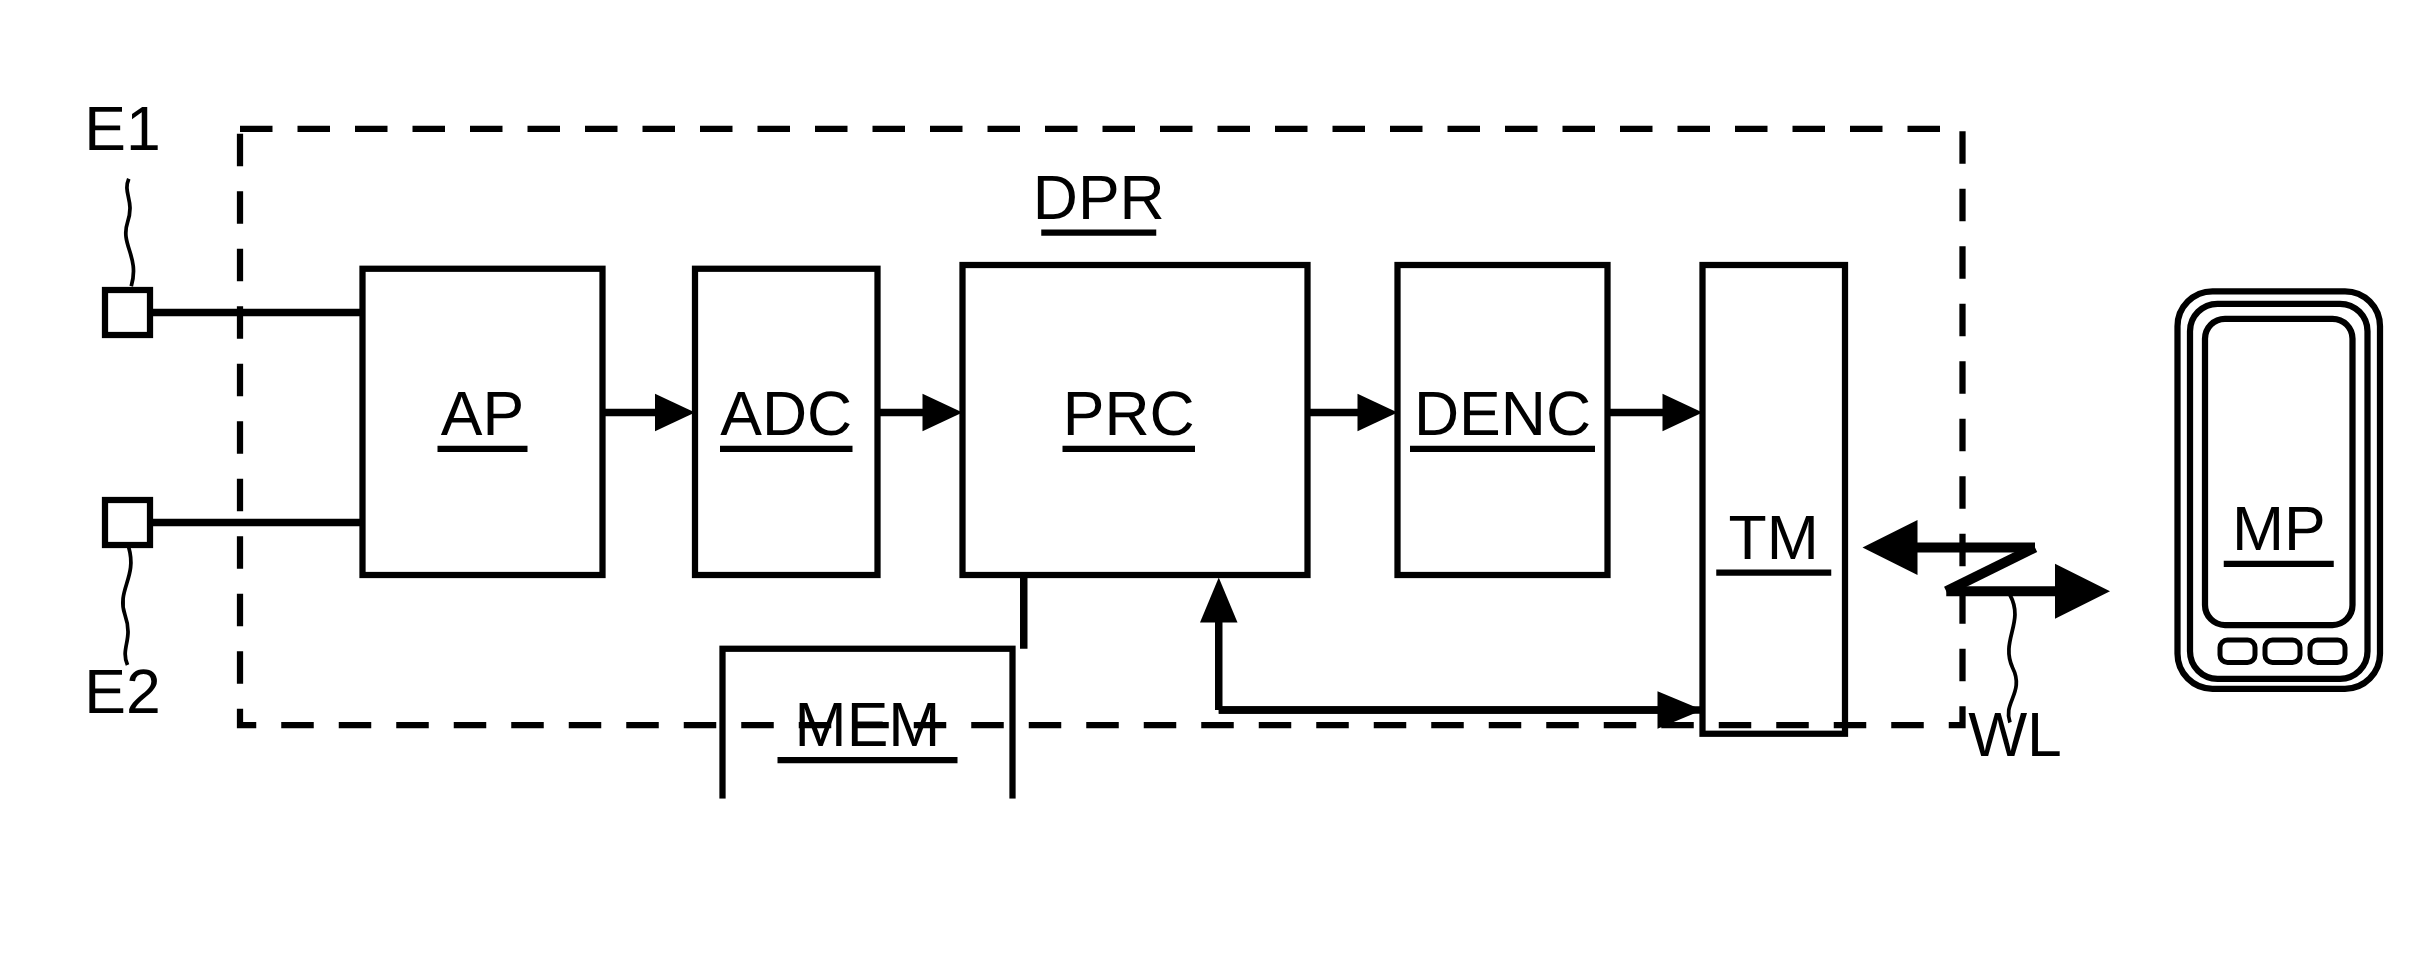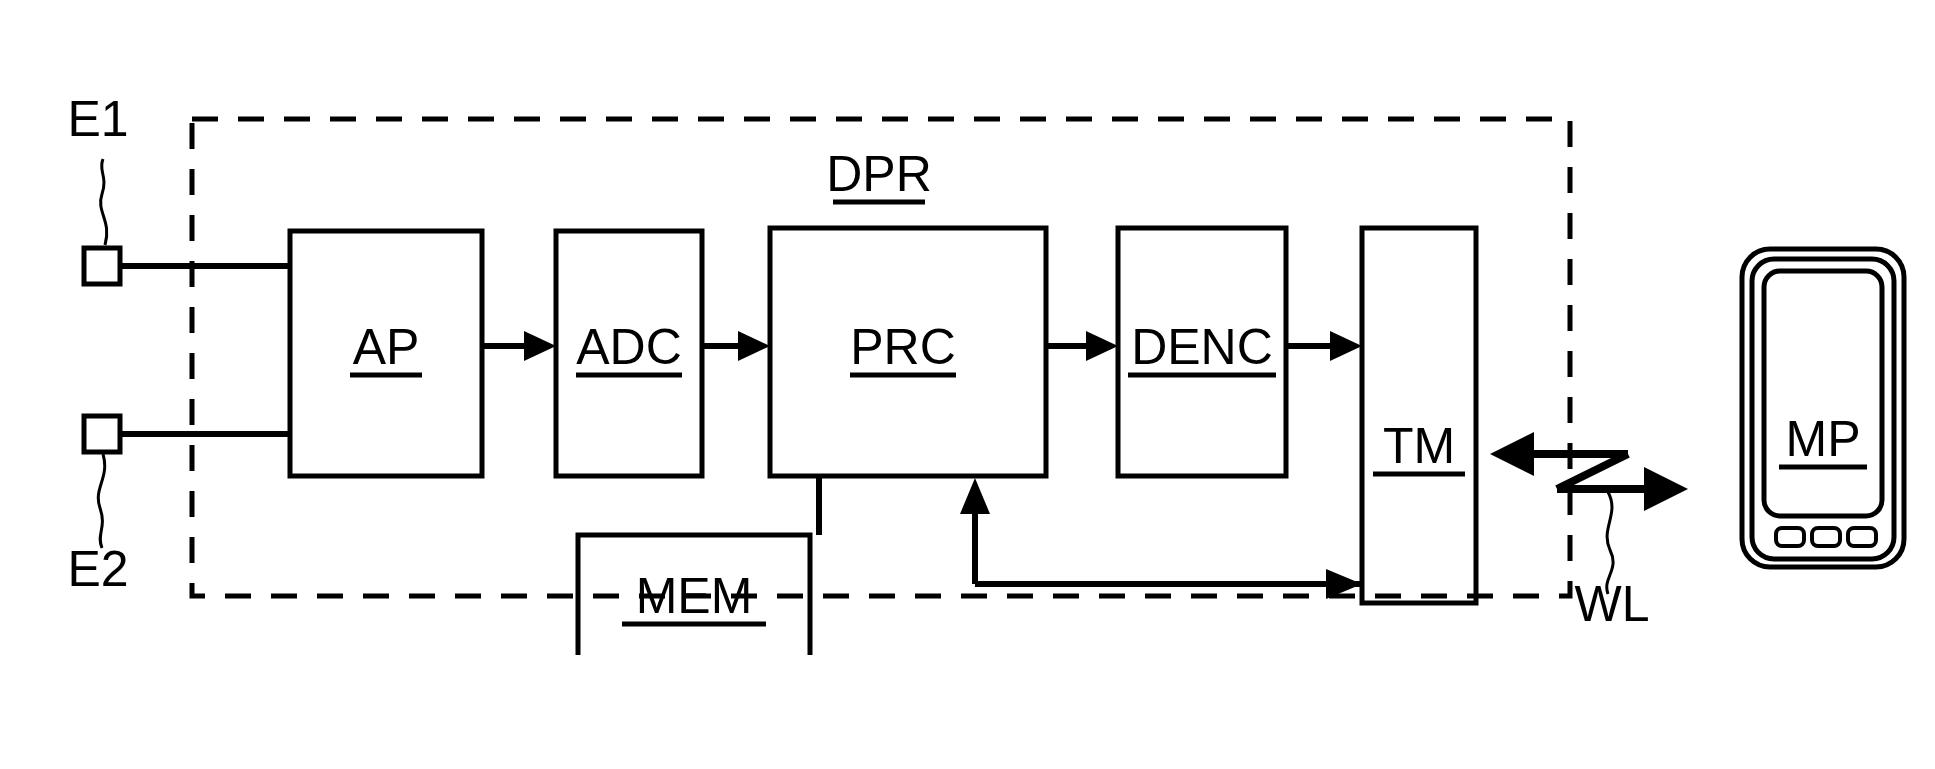--- a/index.html
+++ b/index.html
@@ -10,21 +10,20 @@
   }
   body {
     font-family: "Liberation Sans", sans-serif;
   }
   #canvas {
     position: relative;
     width: 1935px;
     height: 639px;
     background: #ffffff;
     overflow: hidden;
-    margin-top: 16px;
   }
   #figure-svg {
     position: absolute;
     left: 0;
     top: 0;
     width: 1935px;
     height: 769px;
   }
   .blk-label {
     font-family: "Liberation Sans", sans-serif;

